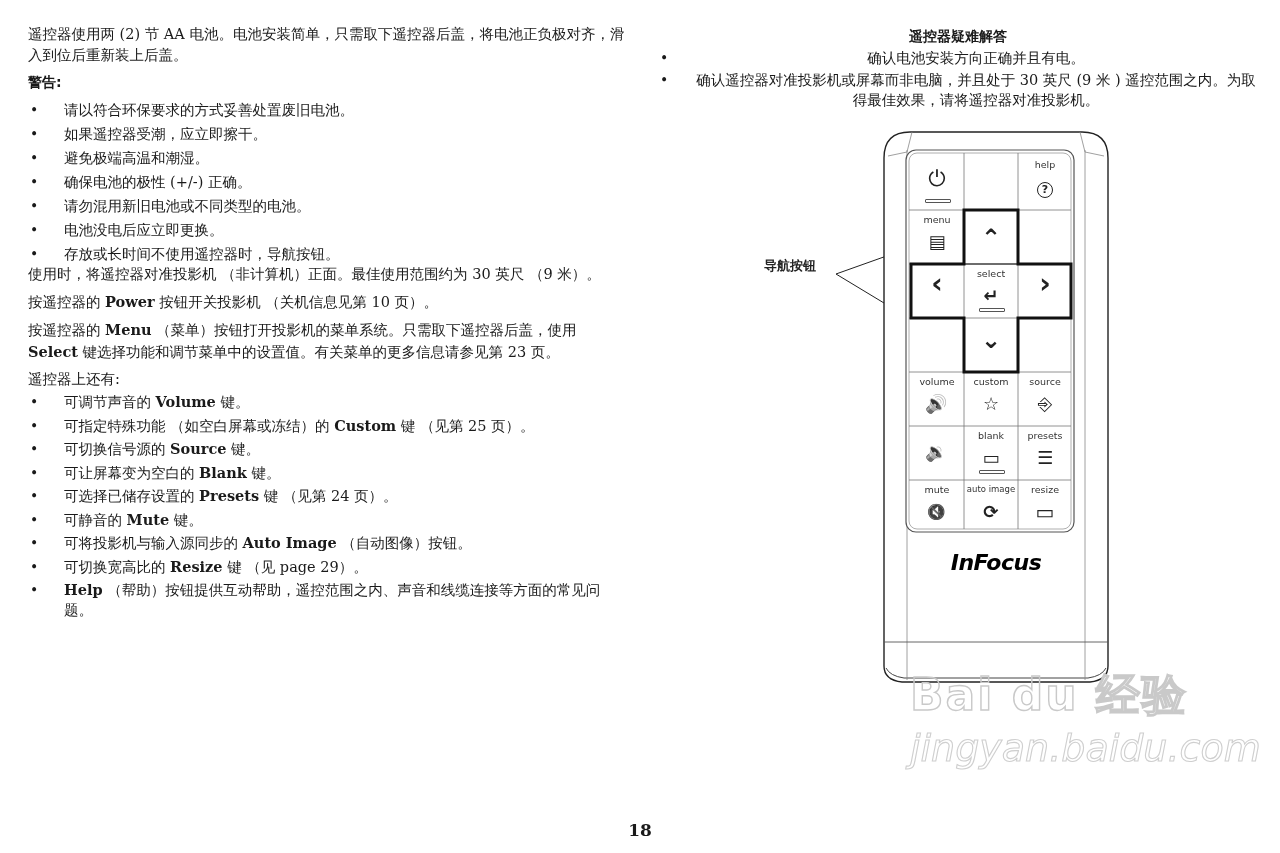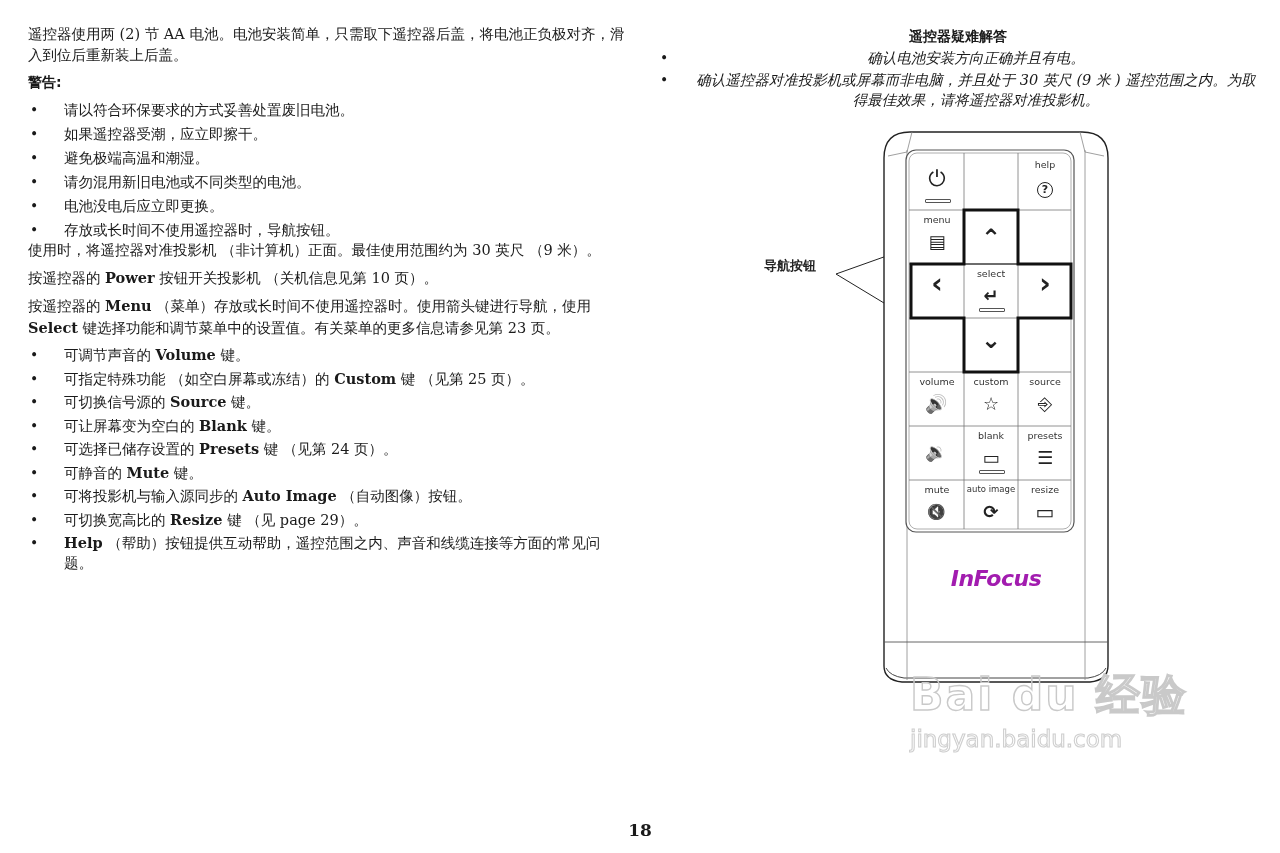--- a/index.html
+++ b/index.html
@@ -25,21 +25,21 @@
     margin-bottom: 4px;
   }
   ul.bullets li::before {
     content: "\2022"; position: absolute; left: 2px; top: 0; font-size: 14px;
   }
   ul.tight li { margin-bottom: 3.5px; }
   b { font-weight: bold; }
 
   
   .col-right .heading-small { margin: 0 0 2px 0; }
-  .col-right ul.bullets li { margin-bottom: 2px; font-style: italic; }
+  .col-right ul.bullets li { margin-bottom: 2px; }
 
   
   .remote-wrap { position: absolute; left: 880px; top: 128px; width: 232px; height: 560px; }
   .remote-svg { position: absolute; left: 0; top: 0; }
   .key-grid {
     position: absolute; left: 28px; top: 25px; width: 164px; height: 374px;
   }
   .key {
     position: absolute; width: 54px; height: 53px;
     font-family: "DejaVu Sans", sans-serif; text-align: center; color: #222;
@@ -49,58 +49,60 @@
   .key .ico.only { top: 16px; }
   .key .bar {
     position: absolute; left: 15px; width: 24px; height: 2px; bottom: 5px;
     border: 1px solid #555; border-radius: 1px; background: #fff;
   }
   .callout-label {
     position: absolute; left: 764px; top: 257px;
     font-family: "DejaVu Sans", sans-serif; font-size: 13px; font-weight: bold; color: #222;
   }
   .brand {
-    position: absolute; left: 0; right: 0; top: 438px; text-align: center;
+    position: absolute; left: 0; right: 0; top: 422px; text-align: center;
     font-family: "DejaVu Sans", sans-serif; font-style: italic; font-weight: bold;
-    font-size: 22px; letter-spacing: -0.5px; color: #a21caf;
+    font-size: 22px; letter-spacing: -0.5px; color: #000000;
   }
 
   
   .watermark { position: absolute; left: 910px; top: 666px; width: 300px; height: 110px; }
   .wm-big {
     position: absolute; left: 0; top: 0; font-family: "DejaVu Sans", sans-serif;
     font-weight: bold; font-size: 44px; color: transparent;
     -webkit-text-stroke: 1.4px #c9c9c9; letter-spacing: 2px;
   }
   .wm-url {
     position: absolute; left: 0; top: 60px; font-family: "DejaVu Sans", sans-serif;
-    font-size: 23px; color: transparent; -webkit-text-stroke: 1.1px #cfcfcf;
+    font-size: 38px; color: transparent; font-style: italic; -webkit-text-stroke: 1.1px #cfcfcf;
   }
   .page-number {
     position: absolute; left: 0; right: 0; top: 820px; text-align: center;
     font-size: 17px; font-weight: bold;
   }
 </style>
 </head>
 <body>
 
 <div class="col-left">
   <p class="para">遥控器使用两 (2) 节 AA 电池。电池安装简单，只需取下遥控器后盖，将电池正负极对齐，滑入到位后重新装上后盖。</p>
   <div class="heading-small">警告:</div>
   <ul class="bullets">
     <li>请以符合环保要求的方式妥善处置废旧电池。</li>
     <li>如果遥控器受潮，应立即擦干。</li>
     <li>避免极端高温和潮湿。</li>
+    <li>确保电池的极性 (+/-) 正确。</li>
     <li>请勿混用新旧电池或不同类型的电池。</li>
     <li>电池没电后应立即更换。</li>
     <li style="margin-bottom:0">存放或长时间不使用遥控器时，导航按钮。</li>
   </ul>
   <p class="para">使用时，将遥控器对准投影机 （非计算机）正面。最佳使用范围约为 30 英尺 （9 米）。</p>
   <p class="para"><span>按遥控器的 </span><b>Power</b><span> 按钮开关投影机 （关机信息见第  10 页）。</span></p>
-  <p class="para"><span>按遥控器的 </span><b>Menu</b><span> （菜单）存放或长时间不使用遥控器时。使用箭头键进行导航，使用 </span><b>Select</b><span> 键选择功能和调节菜单中的设置值。有关菜单的更多信息请参见第  23 页。</span></p>
+  <p class="para"><span>按遥控器的 </span><b>Menu</b><span> （菜单）按钮打开投影机的菜单系统。只需取下遥控器后盖，使用 </span><b>Select</b><span> 键选择功能和调节菜单中的设置值。有关菜单的更多信息请参见第  23 页。</span></p>
+  <p class="para" style="margin-bottom:2px">遥控器上还有:</p>
   <ul class="bullets tight">
     <li><span>可调节声音的 </span><b>Volume</b><span> 键。</span></li>
     <li><span>可指定特殊功能 （如空白屏幕或冻结）的 </span><b>Custom</b><span> 键 （见第  25 页）。</span></li>
     <li><span>可切换信号源的 </span><b>Source</b><span> 键。</span></li>
     <li><span>可让屏幕变为空白的 </span><b>Blank</b><span> 键。</span></li>
     <li><span>可选择已储存设置的 </span><b>Presets</b><span> 键 （见第  24 页）。</span></li>
     <li><span>可静音的 </span><b>Mute</b><span> 键。</span></li>
     <li><span>可将投影机与输入源同步的 </span><b>Auto Image</b><span> （自动图像）按钮。</span></li>
     <li><span>可切换宽高比的 </span><b>Resize</b><span> 键 （见 page 29）。</span></li>
     <li><span></span><b>Help</b><span> （帮助）按钮提供互动帮助，遥控范围之内、声音和线缆连接等方面的常见问题。</span></li>

